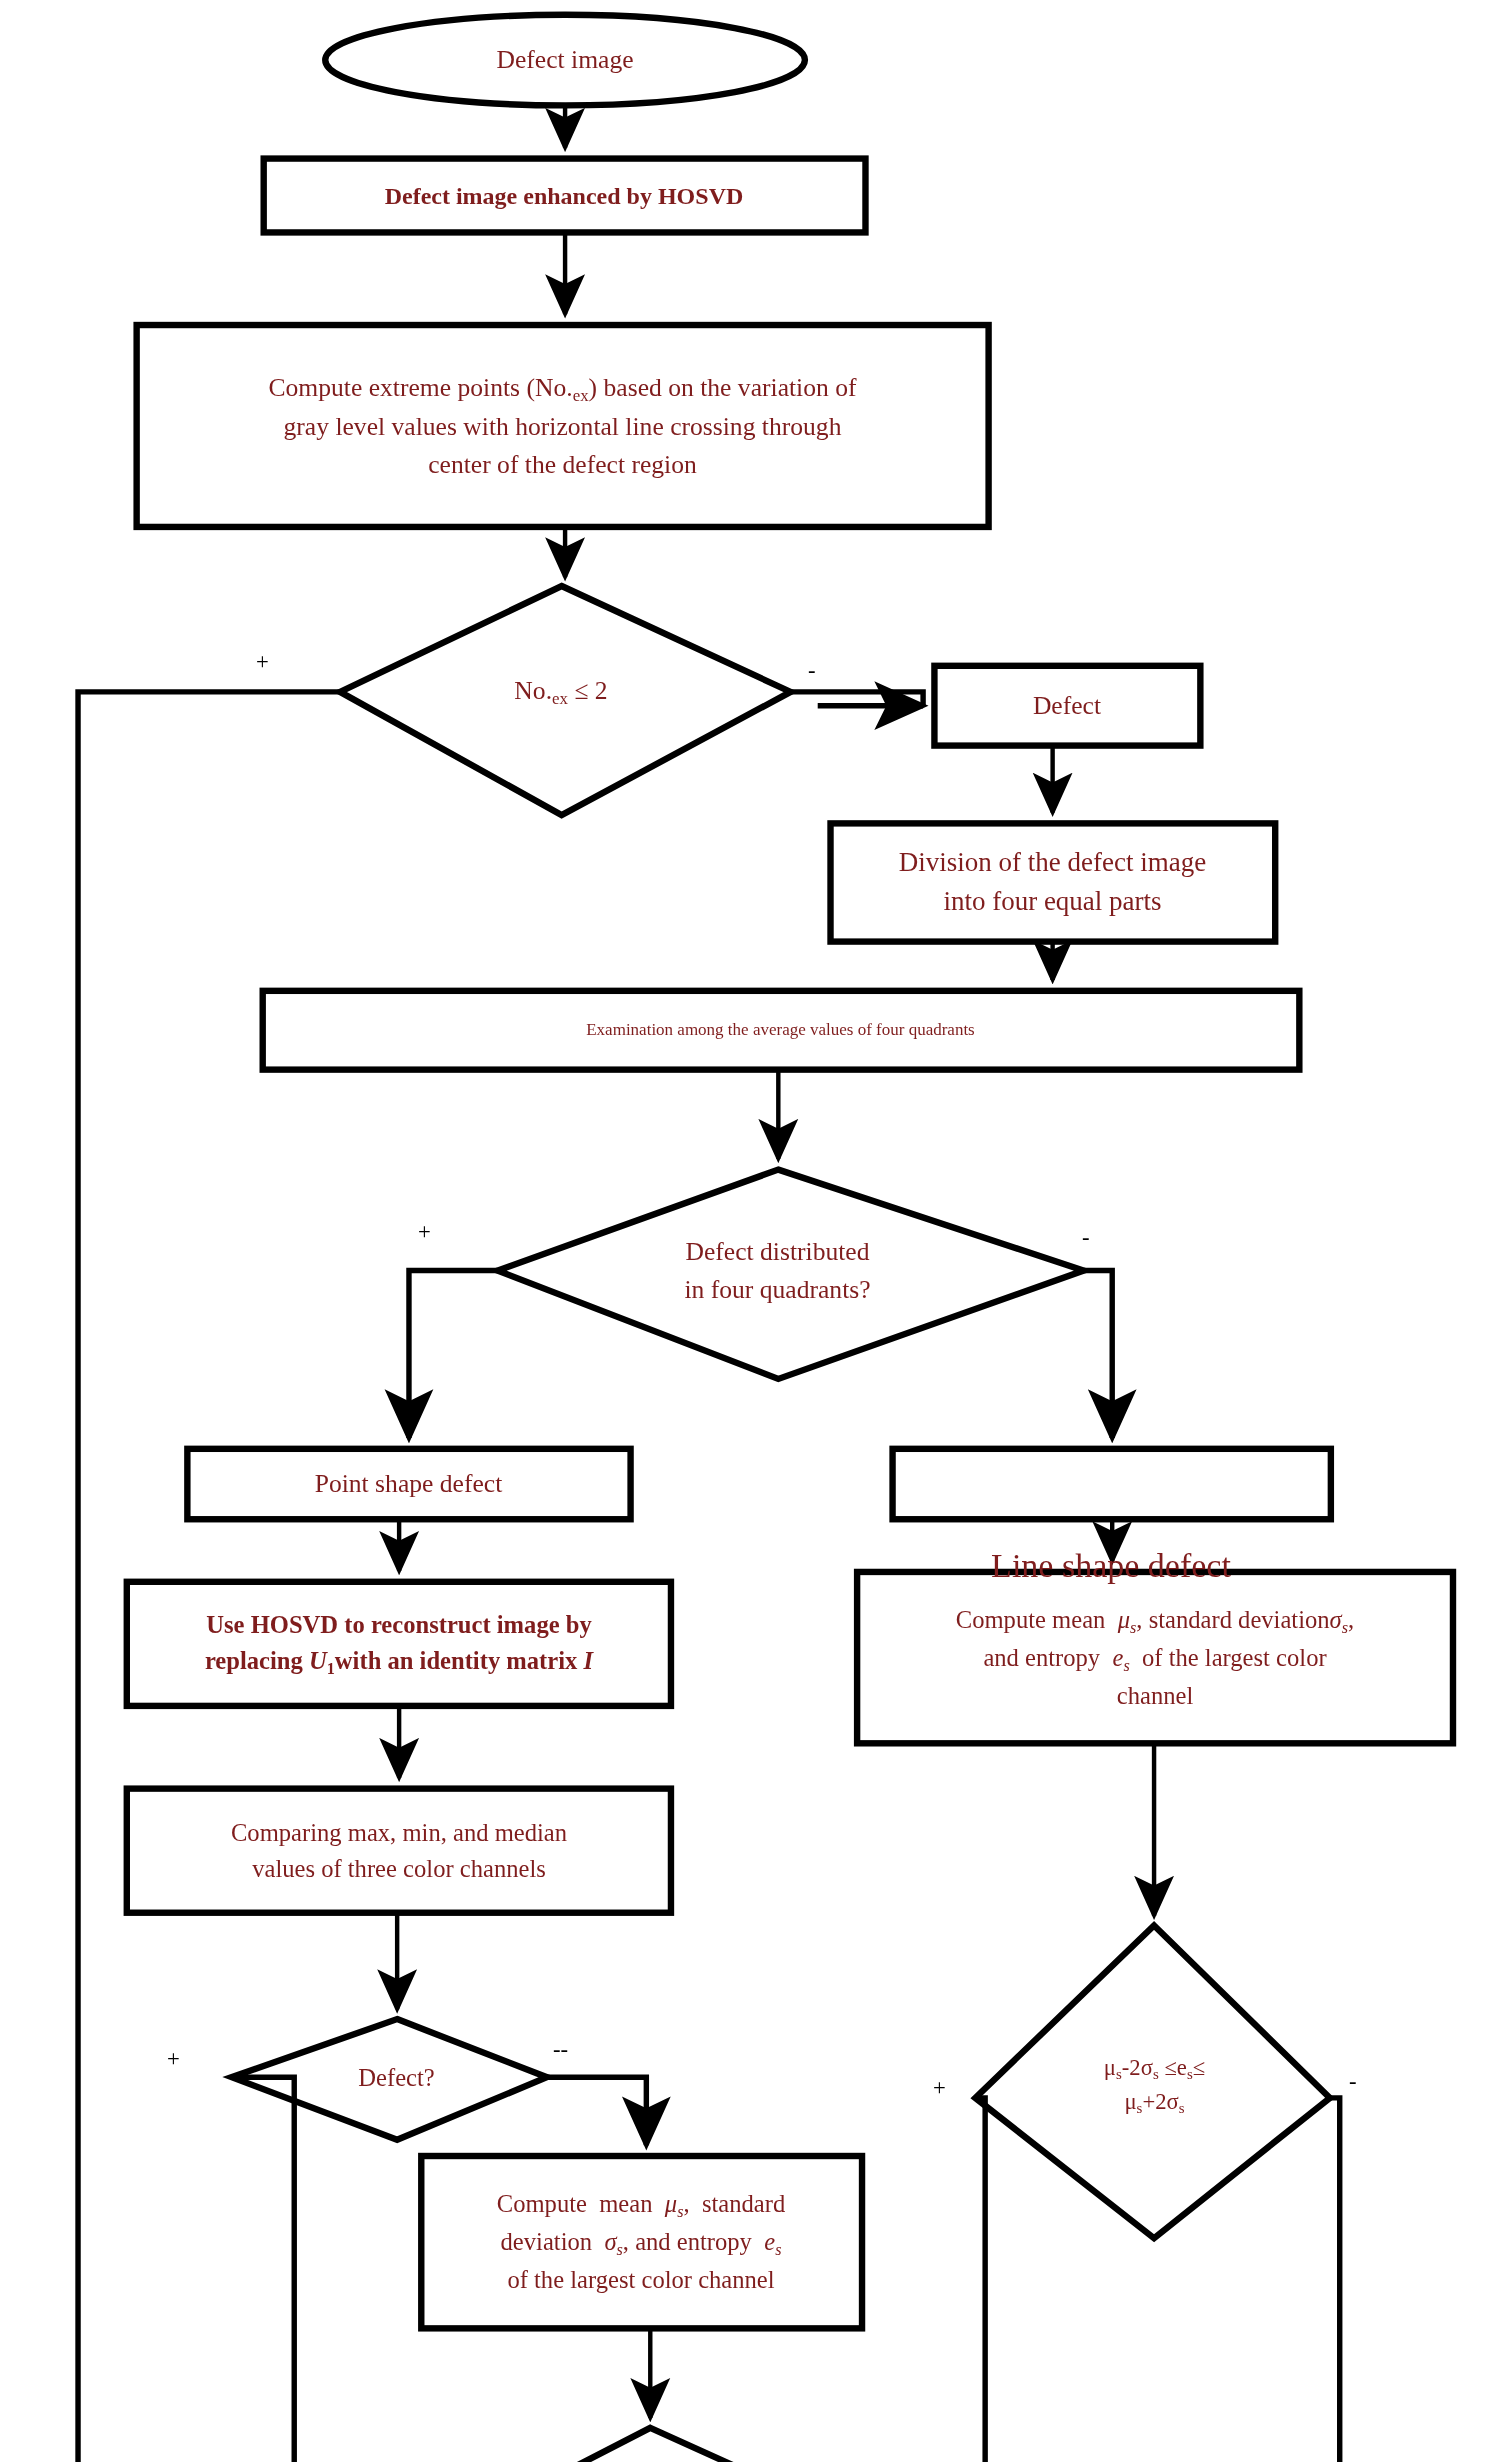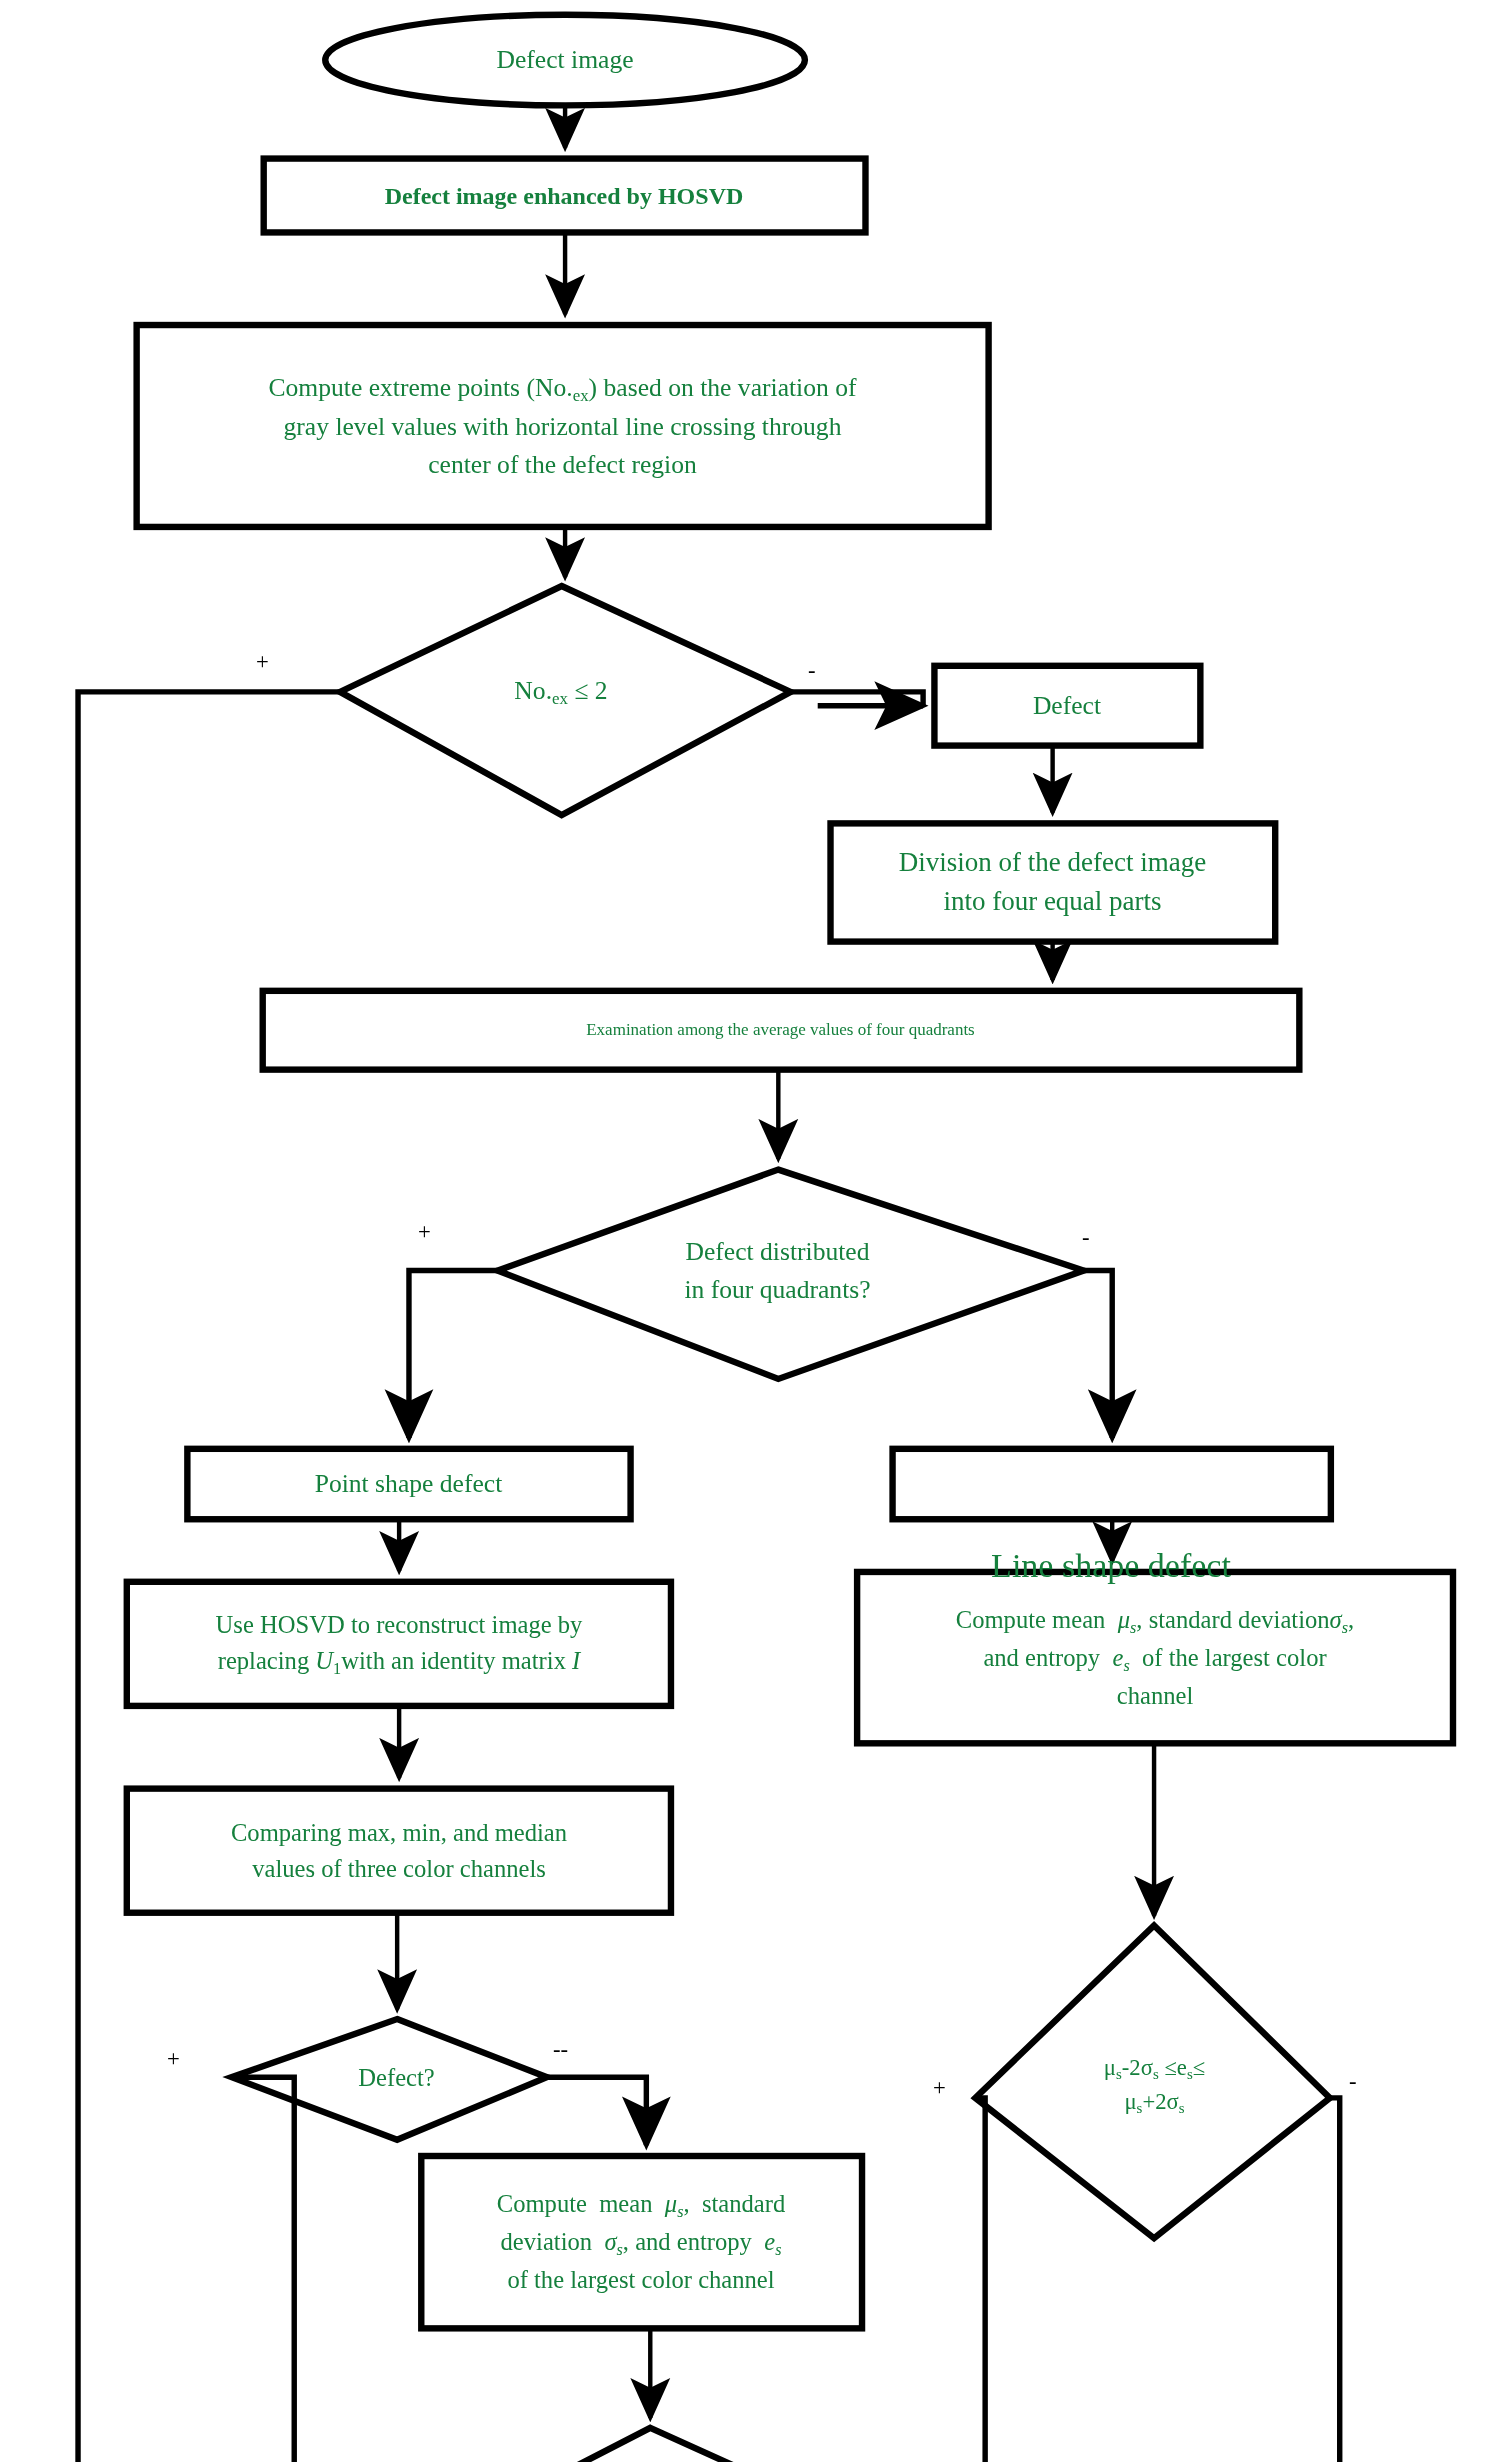--- a/index.html
+++ b/index.html
@@ -6,21 +6,21 @@
   body{font-family:"Liberation Serif", serif;}
   #canvas{position:relative;width:1500px;height:2842px;background:#ffffff;}
   svg.flow{position:absolute;left:0;top:0;width:1500px;height:2842px;}
   .node-text{
     position:absolute;
     display:flex;
     align-items:center;
     justify-content:center;
     text-align:right;
     font-family:"Liberation Serif", serif;
-    color:#15803d;
+    color:#7f1d1d;
     line-height:1.45;
     pointer-events:none;
   }
   .edge-label{
     position:absolute;
     font-family:"Liberation Serif", serif;
     color:#000;
     font-size:22.7px;
     line-height:1;
   }
@@ -156,21 +156,21 @@
 
   <div class="node-text" style="left:630px;top:1226px;width:295px;height:89px;font-size:25.6px;flex-direction:column;">
     <span>Defect distributed</span>
     <span>in four quadrants?</span>
   </div>
 
   <div class="node-text" style="left:187px;top:1449px;width:443px;height:70px;font-size:25.6px;">Point shape defect</div>
 
   <div class="node-text" style="left:892px;top:1531px;width:438px;height:70px;font-size:34px;">Line shape defect</div>
 
-  <div class="node-text" style="left:133px;top:1582px;width:532px;height:124px;font-size:24.6px;flex-direction:column;">
+  <div class="node-text" style="left:133px;top:1582px;width:532px;height:124px;font-size:24.6px;flex-direction:column;font-weight:bold;">
     <span>Use HOSVD to reconstruct image by</span>
     <span>replacing <span class="ital">U</span><span class="sub">1</span>with an identity matrix <span class="ital">I</span></span>
   </div>
 
   <div class="node-text" style="left:863px;top:1572px;width:584px;height:171px;font-size:24.6px;flex-direction:column;">
     <span>Compute mean&nbsp; <span class="ital">μ<span class="sub">s</span></span>, standard deviation<span class="ital">σ<span class="sub">s</span></span>,</span>
     <span>and entropy&nbsp; <span class="ital">e<span class="sub">s</span></span>&nbsp; of the largest color</span>
     <span>channel</span>
   </div>
 

